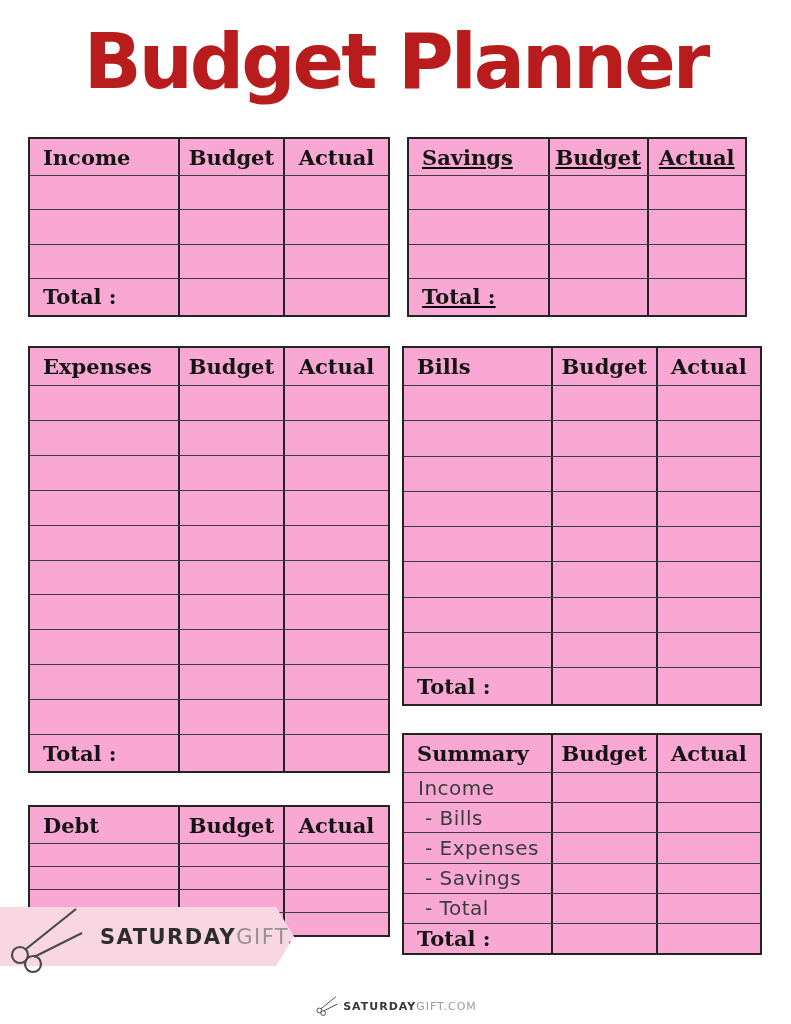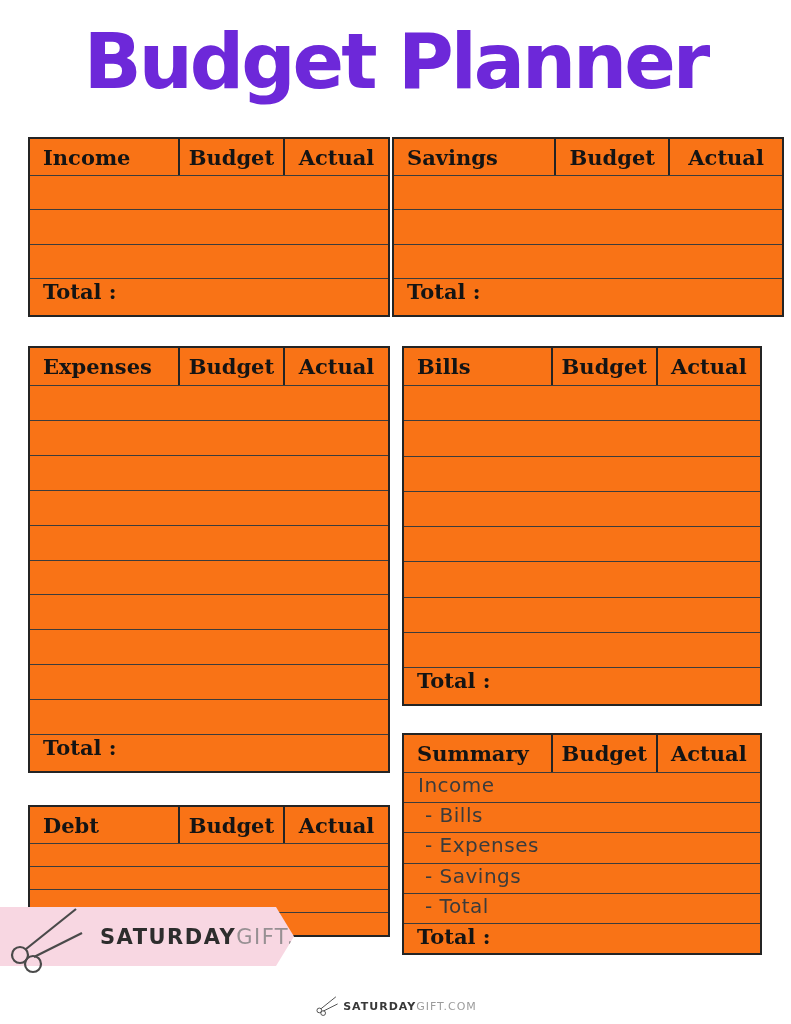--- a/index.html
+++ b/index.html
@@ -2,30 +2,30 @@
 <html><head>
 <meta charset="utf-8">
 <style>
   html,body{margin:0;padding:0;}
   body{
     width:791px;height:1024px;position:relative;background:#ffffff;
     font-family:"DejaVu Sans","Liberation Sans",sans-serif;overflow:hidden;
   }
   .title{
     position:absolute;top:18px;left:0;width:791px;text-align:center;
-    font-size:76px;line-height:88px;font-weight:800;letter-spacing:-3px;color:#6d28d9;
+    font-size:76px;line-height:88px;font-weight:800;letter-spacing:-3px;color:#b91c1c;
     font-family:"DejaVu Sans","Liberation Sans",sans-serif;
   }
   .btable{
-    position:absolute;background:#f97316;border:2px solid #242424;
+    position:absolute;background:#f9a8d4;border:2px solid #242424;
     box-sizing:border-box;display:flex;flex-direction:column;
   }
   .trow{display:flex;flex:1 1 0;min-height:0;}
   .trow.fixed{flex:0 0 auto;}
-  .trow + .trow{border-top:1.5px solid #3c3c3c;flex-direction:column;}
+  .trow + .trow{border-top:1.5px solid #3c3c3c;}
   .c1,.c2,.c3{box-sizing:border-box;display:flex;align-items:center;min-width:0;}
   .c1{width:41.3%;}
   .c2{width:29.4%;border-left:2px solid #242424;}
   .c3{width:29.3%;border-left:2px solid #242424;}
   .serifb{
     font-family:"DejaVu Serif","Liberation Serif",serif;
     font-weight:700;font-size:21px;color:#141414;
   }
   .hd .c1{padding-left:13px;}
   .hd .c2,.hd .c3{justify-content:center;}
@@ -79,21 +79,21 @@
       <div class="c2"></div>
       <div class="c3"></div>
     </div>
   <div class="trow fixed serifb" style="height:36px;">
     <div class="c1 total-cell">Total :</div>
     <div class="c2"></div>
     <div class="c3"></div>
   </div>
 </div>
 
-<div class="btable" style="left:392px;top:137px;width:392px;height:180px;">
+<div class="btable" style="left:407px;top:137px;width:340px;height:180px;text-decoration:underline;">
   <div class="trow fixed hd serifb" style="height:36px;">
     <div class="c1">Savings</div>
     <div class="c2">Budget</div>
     <div class="c3">Actual</div>
   </div>
   <div class="trow">
       <div class="c1"></div>
       <div class="c2"></div>
       <div class="c3"></div>
     </div>

